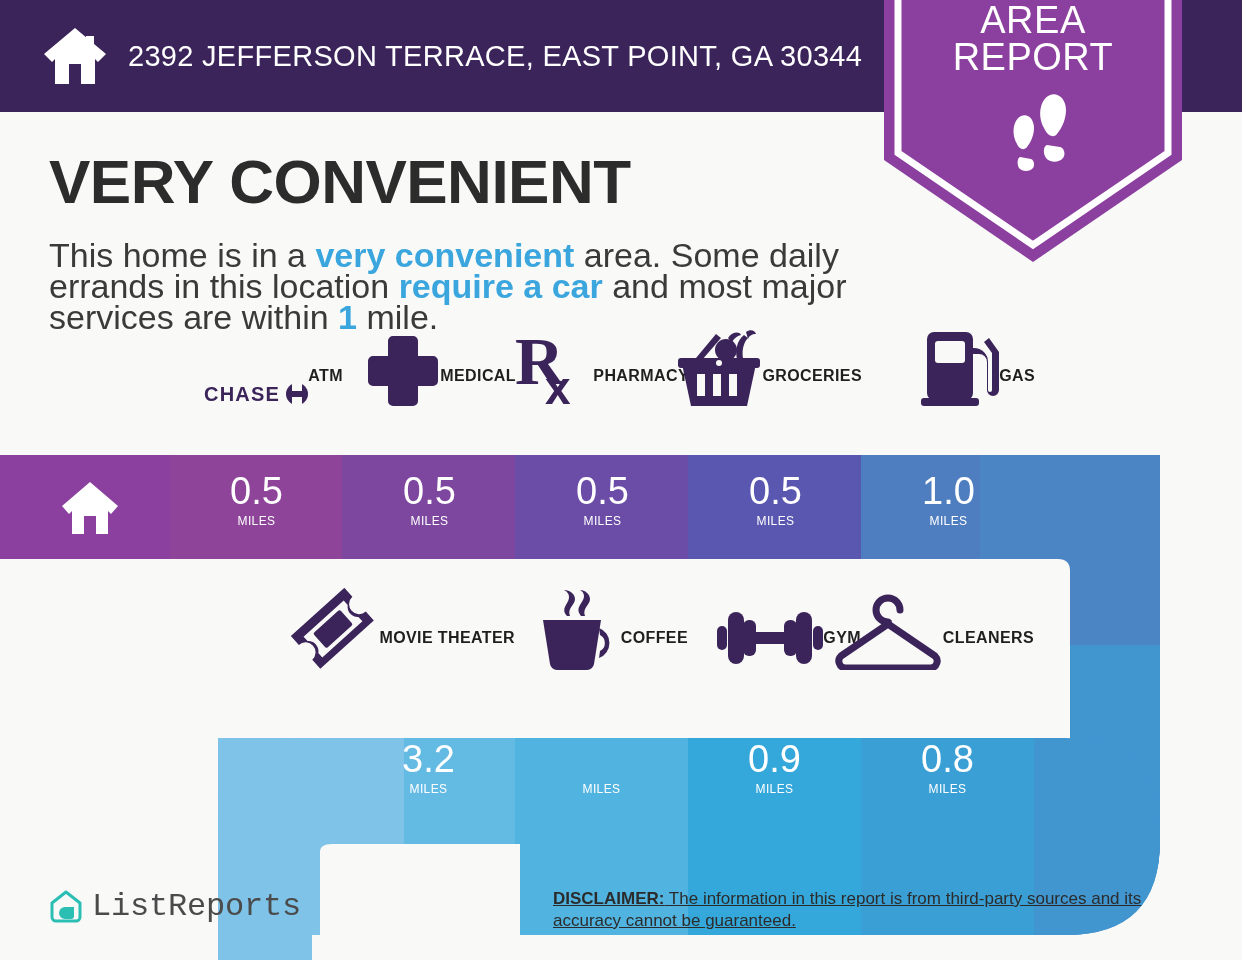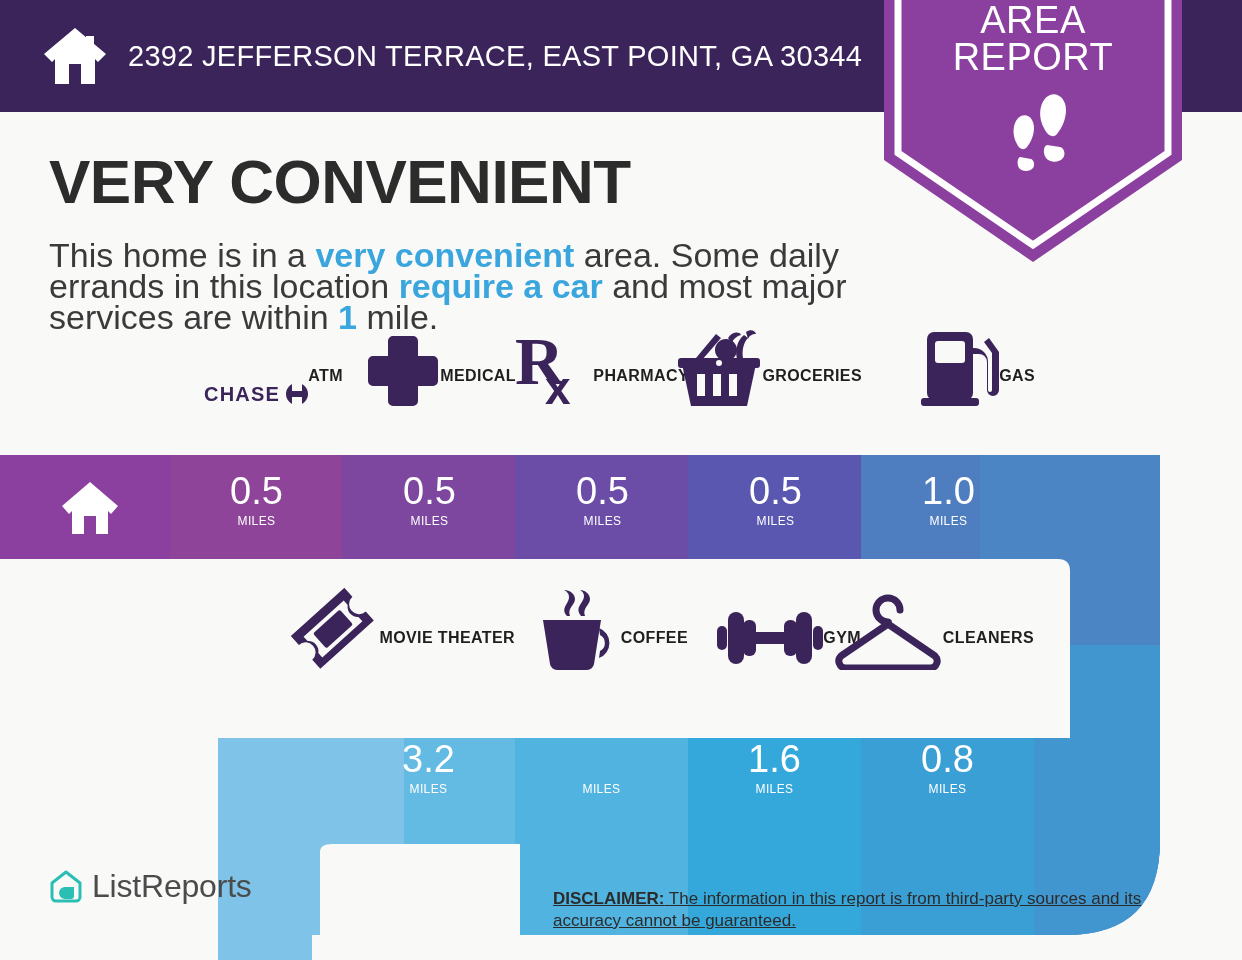--- a/index.html
+++ b/index.html
@@ -80,22 +80,22 @@
   .dist-row.row2 { left:342px; top:738px; }
   .dist-cell { width:173px; text-align:center; color:#ffffff; }
   .dist-value { font-size:38px; line-height:42px; font-weight:400; }
   .dist-unit { font-size:12px; line-height:19px; letter-spacing:0.4px; }
 
   .home-badge { position:absolute; left:60px; top:480px; z-index:4; }
   .home-badge svg { display:block; }
 
   
   .footer-logo {
-    position:absolute; left:49px; top:868px; z-index:6;
-    display:flex; align-items:center;
+    position:absolute; left:49px; top:888px; z-index:6;
+    display:flex; align-items:center;font-family:Liberation Mono, monospace;
   }
   .footer-logo svg { display:block; }
   .footer-logo-text {
     margin-left:9px; font-size:32px; color:#4b4b4b; letter-spacing:-0.2px;
   }
   .disclaimer {
     position:absolute; left:553px; top:888px; width:660px; z-index:6;
     font-size:17px; line-height:22px; color:#2b2b2b;text-decoration:underline;
   }
   .disclaimer b { font-weight:bold; }
@@ -369,21 +369,21 @@
 
 <div class="dist-row row2">
   <div class="dist-cell">
     <div class="dist-value">3.2</div>
     <div class="dist-unit">MILES</div>
   </div>
   <div class="dist-cell">
     <div class="dist-unit">MILES</div>
   </div>
   <div class="dist-cell">
-    <div class="dist-value">1.6</div>
+    <div class="dist-value">0.9</div>
     <div class="dist-unit">MILES</div>
   </div>
   <div class="dist-cell">
     <div class="dist-value">0.8</div>
     <div class="dist-unit">MILES</div>
   </div>
 </div>
 
 <div class="footer-logo">
   <span>

